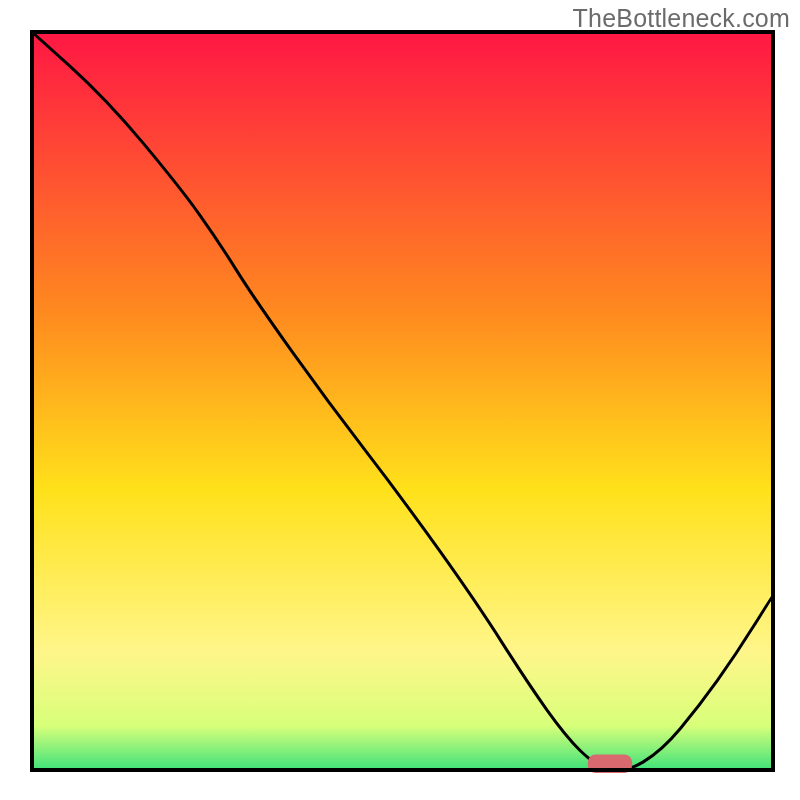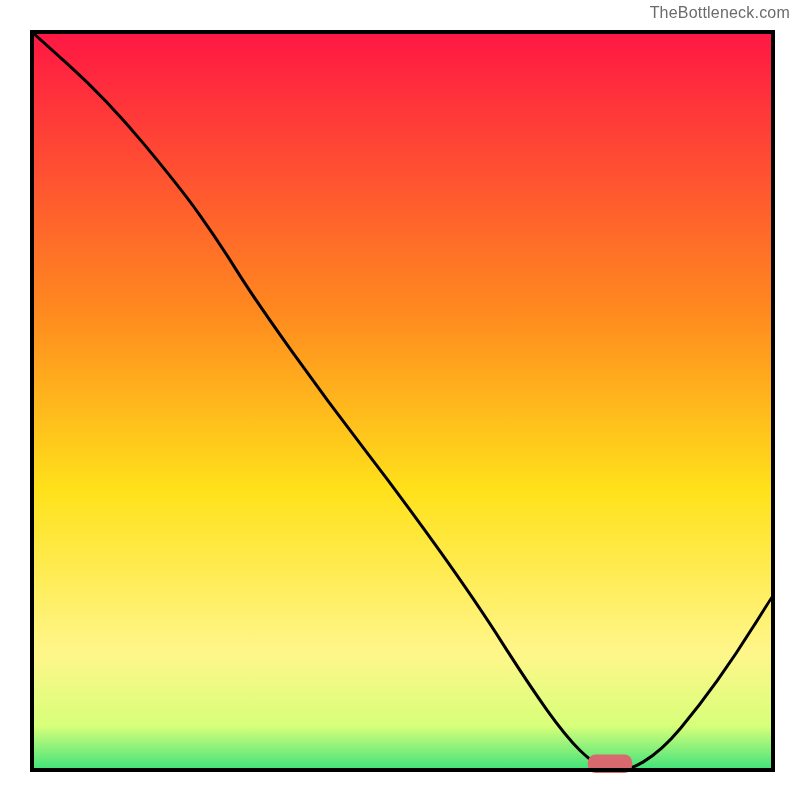--- a/index.html
+++ b/index.html
@@ -13,21 +13,21 @@
   .container {
     position: relative;
     width: 800px;
     height: 800px;
   }
   .watermark {
     position: absolute;
     top: 4px;
     right: 10px;
     color: #6b6b6b;
-    font-size: 16px;
+    font-size: 25px;
     font-weight: 500;
     letter-spacing: 0.2px;
   }
   .plot {
     position: absolute;
     left: 30px;
     top: 30px;
     width: 745px;
     height: 745px;
   }

